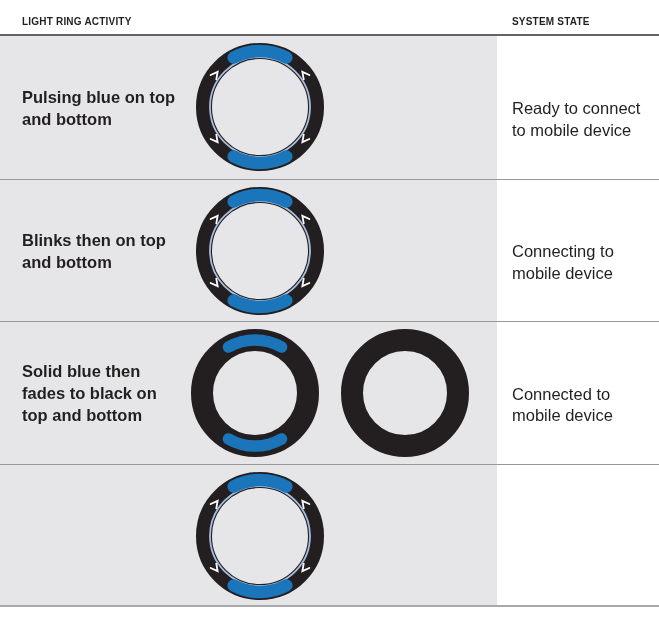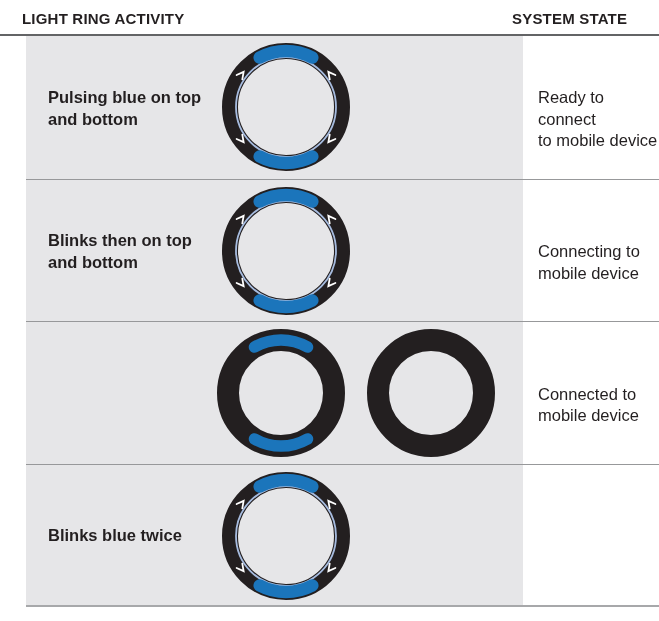--- a/index.html
+++ b/index.html
@@ -1,27 +1,27 @@
 <!DOCTYPE html>
 <html><head>
 <meta charset="utf-8">
 <style>
   html,body{margin:0;padding:0;background:#ffffff;}
   body{width:659px;height:621px;font-family:"Liberation Sans",sans-serif;color:#231f20;}
   .page{position:relative;width:659px;height:621px;overflow:hidden;background:#ffffff;}
 
   
   .thead{position:relative;height:36px;background:#ffffff;border-bottom:2px solid #636466;box-sizing:border-box;}
-  .thead .h{position:absolute;bottom:7px;font-size:15px;font-weight:700;letter-spacing:.2px;white-space:nowrap;}
+  .thead .h{position:absolute;bottom:7px;font-size:10px;font-weight:700;letter-spacing:.2px;white-space:nowrap;}
   .thead .h.left{left:22px;}
   .thead .h.right{left:512px;text-align:right;}
 
   
   .row{position:relative;box-sizing:border-box;border-bottom:1px solid #97989a;
-       background:linear-gradient(to right,#e6e6e8 0,#e6e6e8 497px,#ffffff 497px);margin-left:26px;}
+       background:linear-gradient(to right,#e6e6e8 0,#e6e6e8 497px,#ffffff 497px);}
   .row.r0{height:144px;}
   .row.r1{height:142px;}
   .row.r2{height:143px;}
   .row.r3{height:142px;border-bottom:2px solid #a7a8aa;}
 
   .activity{position:absolute;left:22px;top:0;height:100%;display:flex;align-items:center;
             font-size:16.5px;line-height:22px;font-weight:700;white-space:pre-line;}
   .state{position:absolute;left:512px;top:12px;height:100%;display:flex;align-items:center;
          font-size:16.5px;line-height:21.5px;font-weight:400;white-space:pre-line;}
 
@@ -71,36 +71,38 @@
           <path d="M -5.2 -3.6 L 1.6 0 L -5.2 3.6" transform="translate(24.66 34.14) rotate(-52.0)" fill="none" stroke="#ffffff" stroke-width="1.8" stroke-linecap="round"></path>
           <path d="M -5.2 -3.6 L 1.6 0 L -5.2 3.6" transform="translate(24.66 101.86) rotate(-308.0)" fill="none" stroke="#ffffff" stroke-width="1.8" stroke-linecap="round"></path>
           <path d="M -5.2 -3.6 L 1.6 0 L -5.2 3.6" transform="translate(111.34 101.86) rotate(-232.0)" fill="none" stroke="#ffffff" stroke-width="1.8" stroke-linecap="round"></path>
         </svg>
       </div>
     <div class="state">Connecting to
 mobile device</div>
   </div>
 
   <div class="row r2">
+    <div class="activity">Solid blue then
+fades to black on
+top and bottom</div>
     <div class="rings">
         <svg width="136" height="136" viewBox="0 0 136 136">
           <circle cx="68" cy="68" r="53" fill="none" stroke="#231f20" stroke-width="22"></circle>
           <path d="M 41.50 22.10 A 53 53 0 0 1 94.50 22.10" fill="none" stroke="#1b75bb" stroke-width="11.5" stroke-linecap="round"></path>
           <path d="M 94.50 113.90 A 53 53 0 0 1 41.50 113.90" fill="none" stroke="#1b75bb" stroke-width="11.5" stroke-linecap="round"></path>
         </svg>
         <svg width="136" height="136" viewBox="0 0 136 136">
           <circle cx="68" cy="68" r="53" fill="none" stroke="#231f20" stroke-width="22"></circle>
         </svg>
       </div>
     <div class="state">Connected to
 mobile device</div>
   </div>
 
   <div class="row r3">
-    <div class="activity">Blinks blue twice</div>
     <div class="rings">
         <svg width="136" height="136" viewBox="0 0 136 136">
           <circle cx="68" cy="68" r="56" fill="none" stroke="#231f20" stroke-width="16"></circle>
           <circle cx="68" cy="68" r="50" fill="none" stroke="#a7bcdf" stroke-width="1.8"></circle>
           <path d="M 41.71 18.55 A 56 56 0 0 1 94.29 18.55" fill="none" stroke="#1b75bb" stroke-width="12.5" stroke-linecap="round"></path>
           <path d="M 94.29 117.45 A 56 56 0 0 1 41.71 117.45" fill="none" stroke="#1b75bb" stroke-width="12.5" stroke-linecap="round"></path>
           <path d="M -5.2 -3.6 L 1.6 0 L -5.2 3.6" transform="translate(111.34 34.14) rotate(-128.0)" fill="none" stroke="#ffffff" stroke-width="1.8" stroke-linecap="round"></path>
           <path d="M -5.2 -3.6 L 1.6 0 L -5.2 3.6" transform="translate(24.66 34.14) rotate(-52.0)" fill="none" stroke="#ffffff" stroke-width="1.8" stroke-linecap="round"></path>
           <path d="M -5.2 -3.6 L 1.6 0 L -5.2 3.6" transform="translate(24.66 101.86) rotate(-308.0)" fill="none" stroke="#ffffff" stroke-width="1.8" stroke-linecap="round"></path>
           <path d="M -5.2 -3.6 L 1.6 0 L -5.2 3.6" transform="translate(111.34 101.86) rotate(-232.0)" fill="none" stroke="#ffffff" stroke-width="1.8" stroke-linecap="round"></path>

